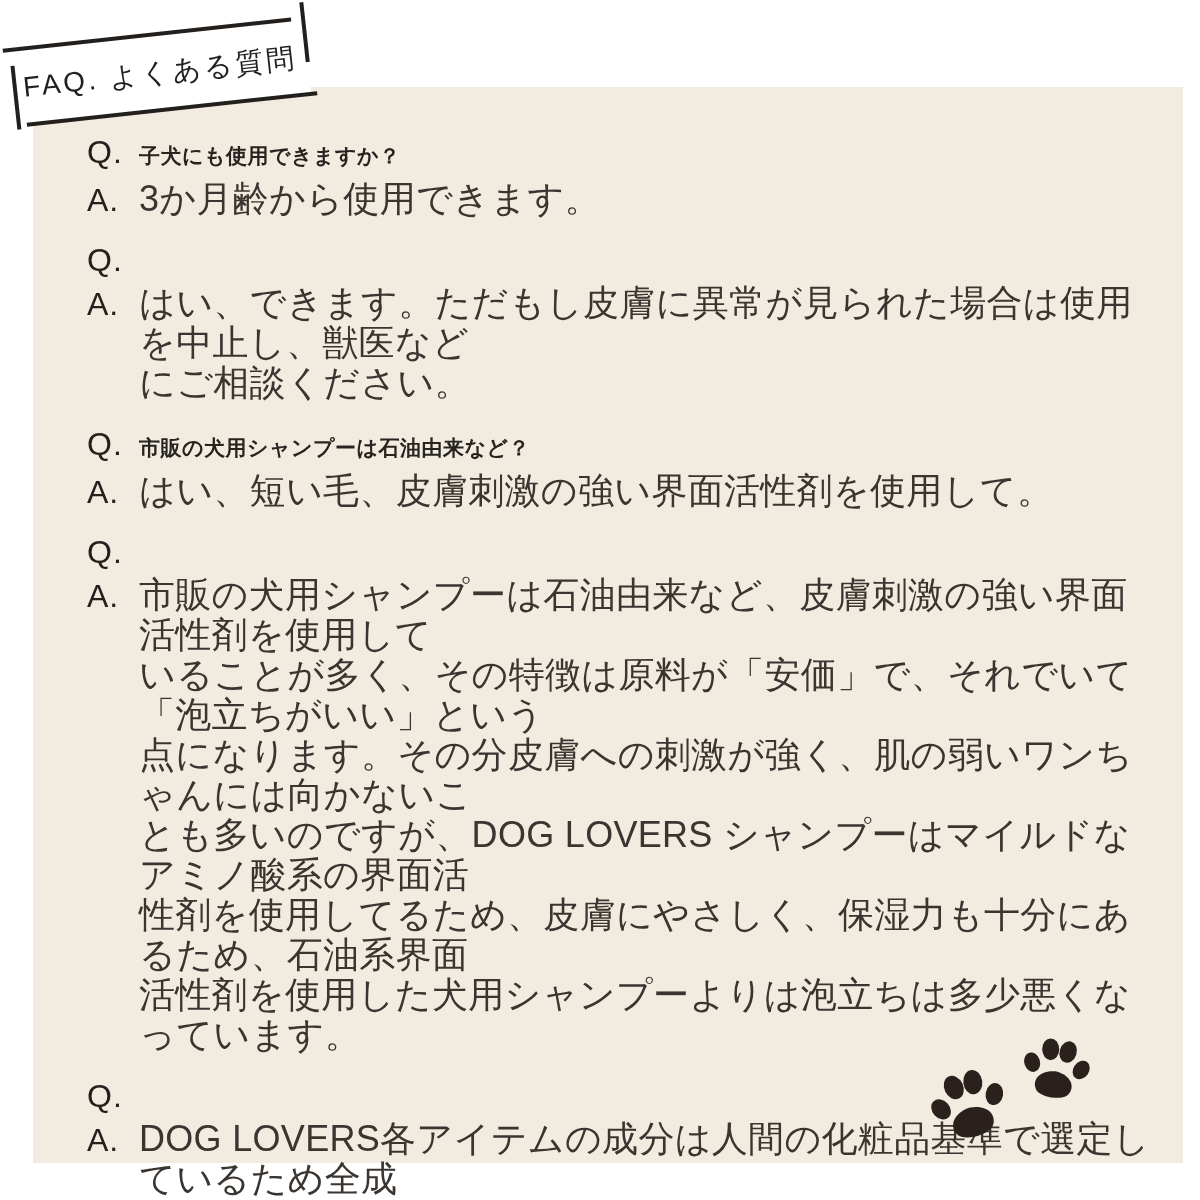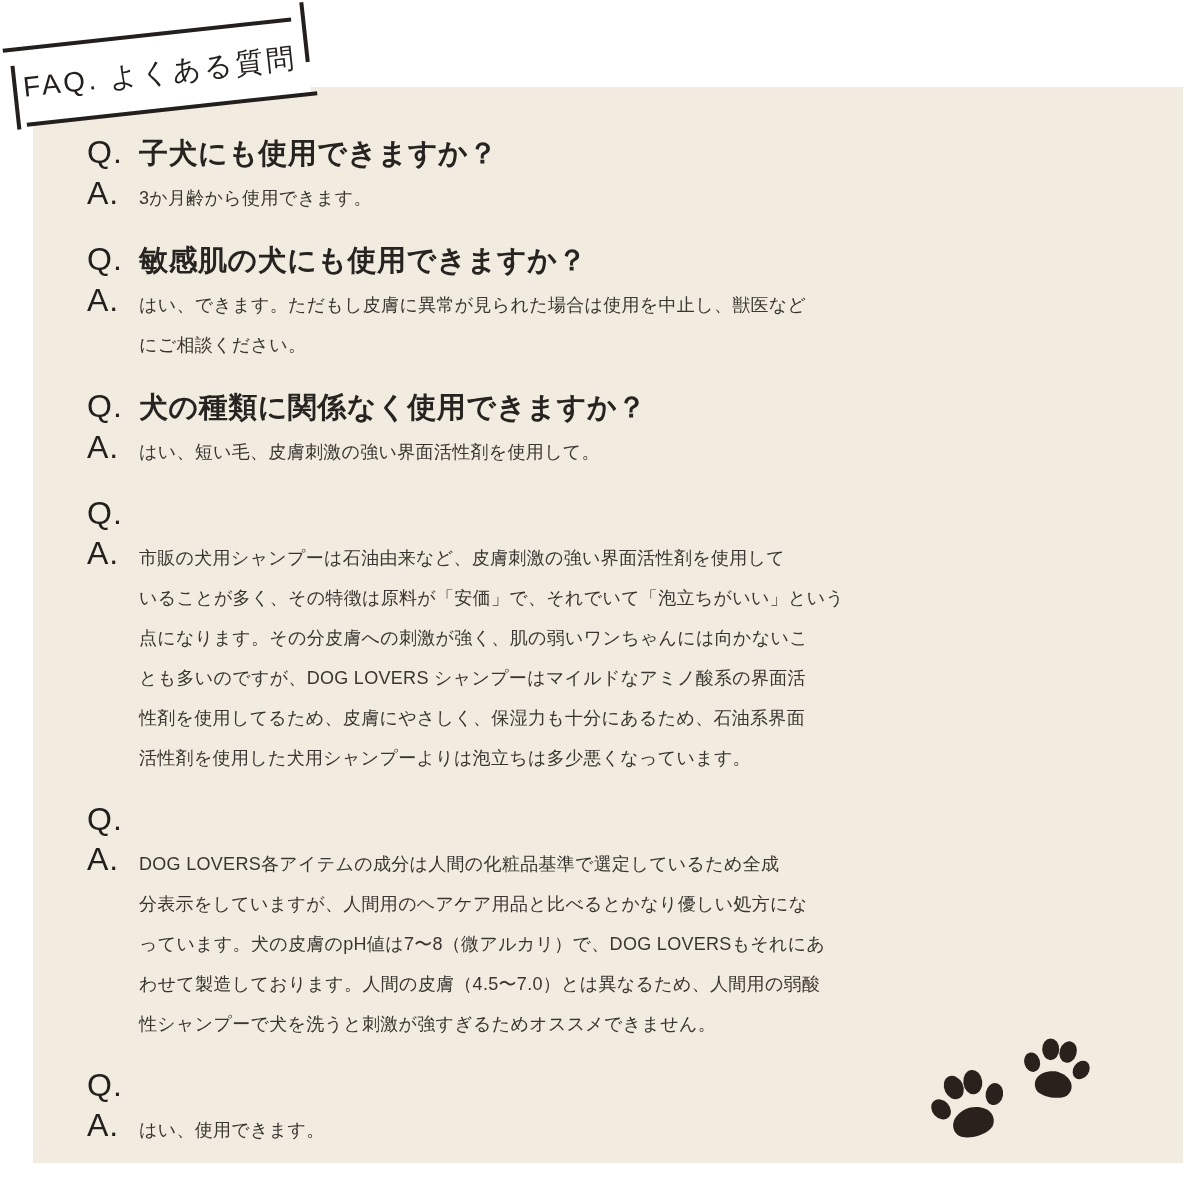--- a/index.html
+++ b/index.html
@@ -41,28 +41,28 @@
   }
   .marker{
     font-size:32px;
     line-height:34px;
     font-weight:400;
     color:var(--ink);
     letter-spacing:1px;
   }
   .q-row{margin-bottom:6px;}
   .q-text{
-    font-size:29px;
+    font-size:21px;
     line-height:34px;
     font-weight:bold;
     color:var(--q_text);
     letter-spacing:0.5px;
   }
   .a-text{
-    font-size:18px;
+    font-size:36px;
     line-height:40px;
     color:var(--a_text);
     white-space:pre-line;
     letter-spacing:0.3px;
   }
   
   .faq-label{
     position:absolute;
     left:12px;top:34px;
     width:296px;height:76px;
@@ -112,33 +112,32 @@
     </div>
     <div class="row a-row">
       <span class="marker">A.</span>
       <span class="a-text">3か月齢から使用できます。</span>
     </div>
   </div>
 
   <div class="faq-item">
     <div class="row q-row">
       <span class="marker">Q.</span>
-      <span class="q-text">敏感肌の犬にも使用できますか？</span>
     </div>
     <div class="row a-row">
       <span class="marker">A.</span>
       <span class="a-text">はい、できます。ただもし皮膚に異常が見られた場合は使用を中止し、獣医など
 にご相談ください。</span>
     </div>
   </div>
 
   <div class="faq-item">
     <div class="row q-row">
       <span class="marker">Q.</span>
-      <span class="q-text">犬の種類に関係なく使用できますか？</span>
+      <span class="q-text">市販の犬用シャンプーは石油由来など？</span>
     </div>
     <div class="row a-row">
       <span class="marker">A.</span>
       <span class="a-text">はい、短い毛、皮膚刺激の強い界面活性剤を使用して。</span>
     </div>
   </div>
 
   <div class="faq-item">
     <div class="row q-row">
       <span class="marker">Q.</span>

